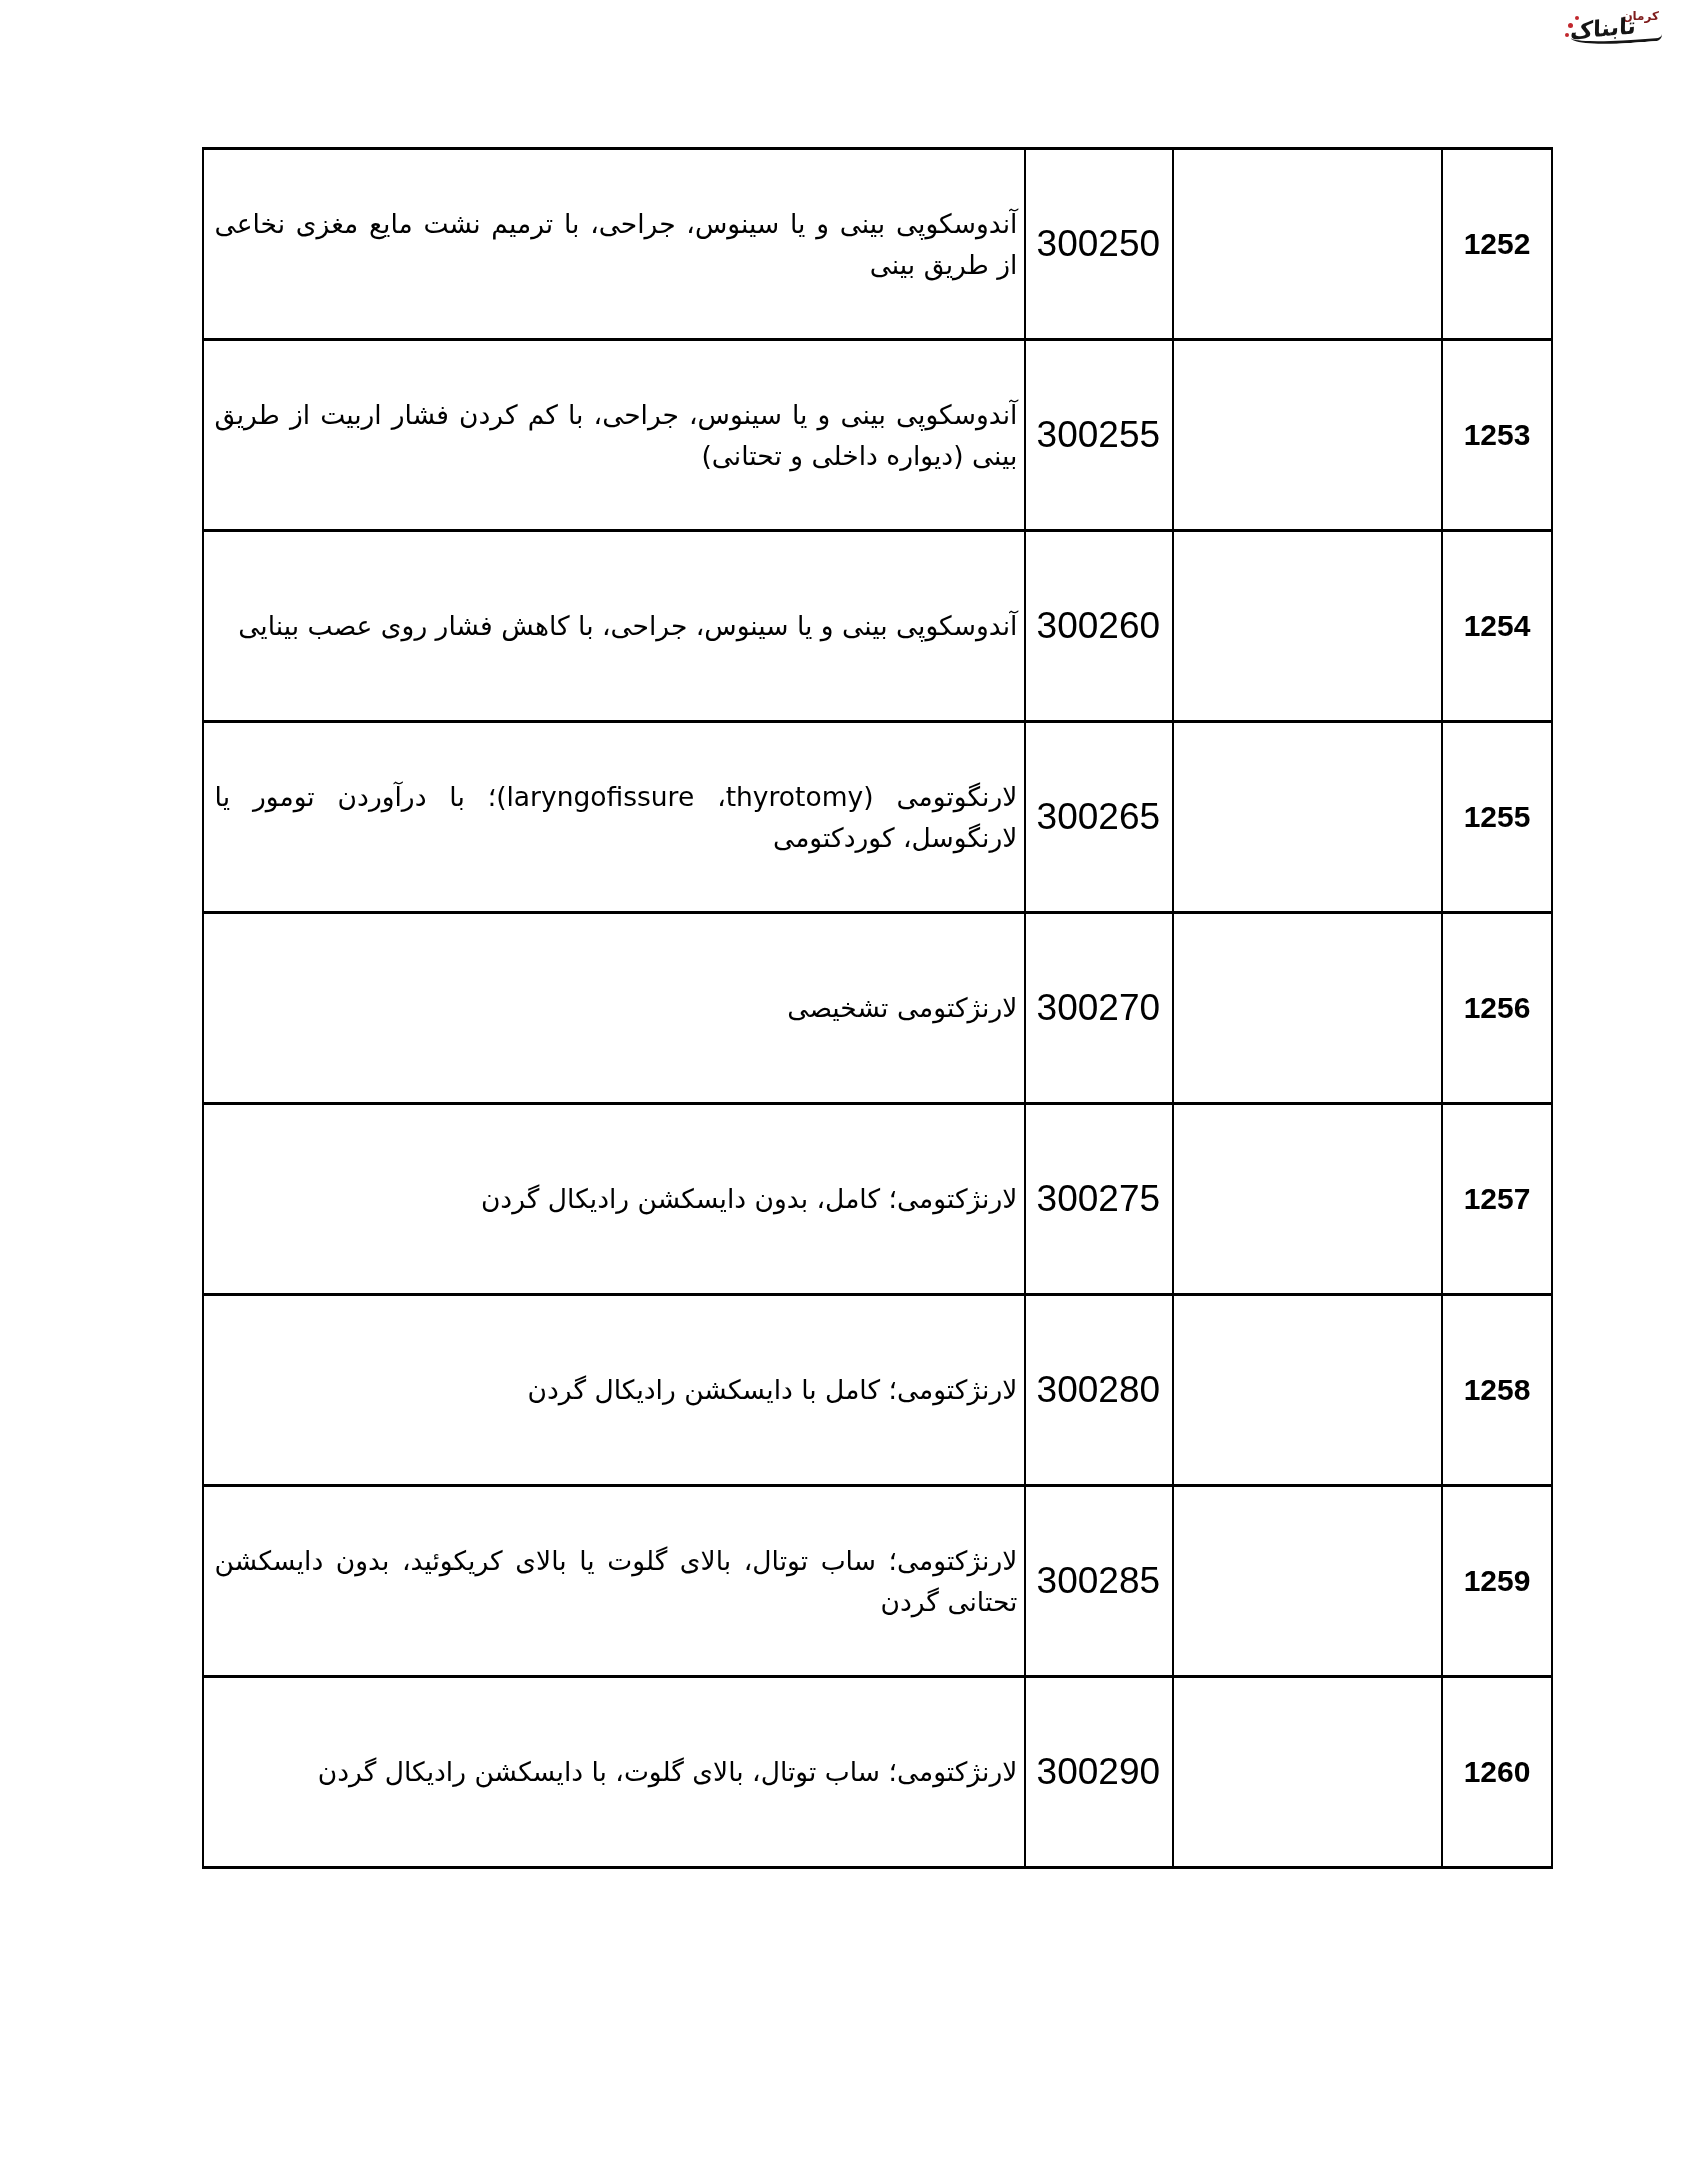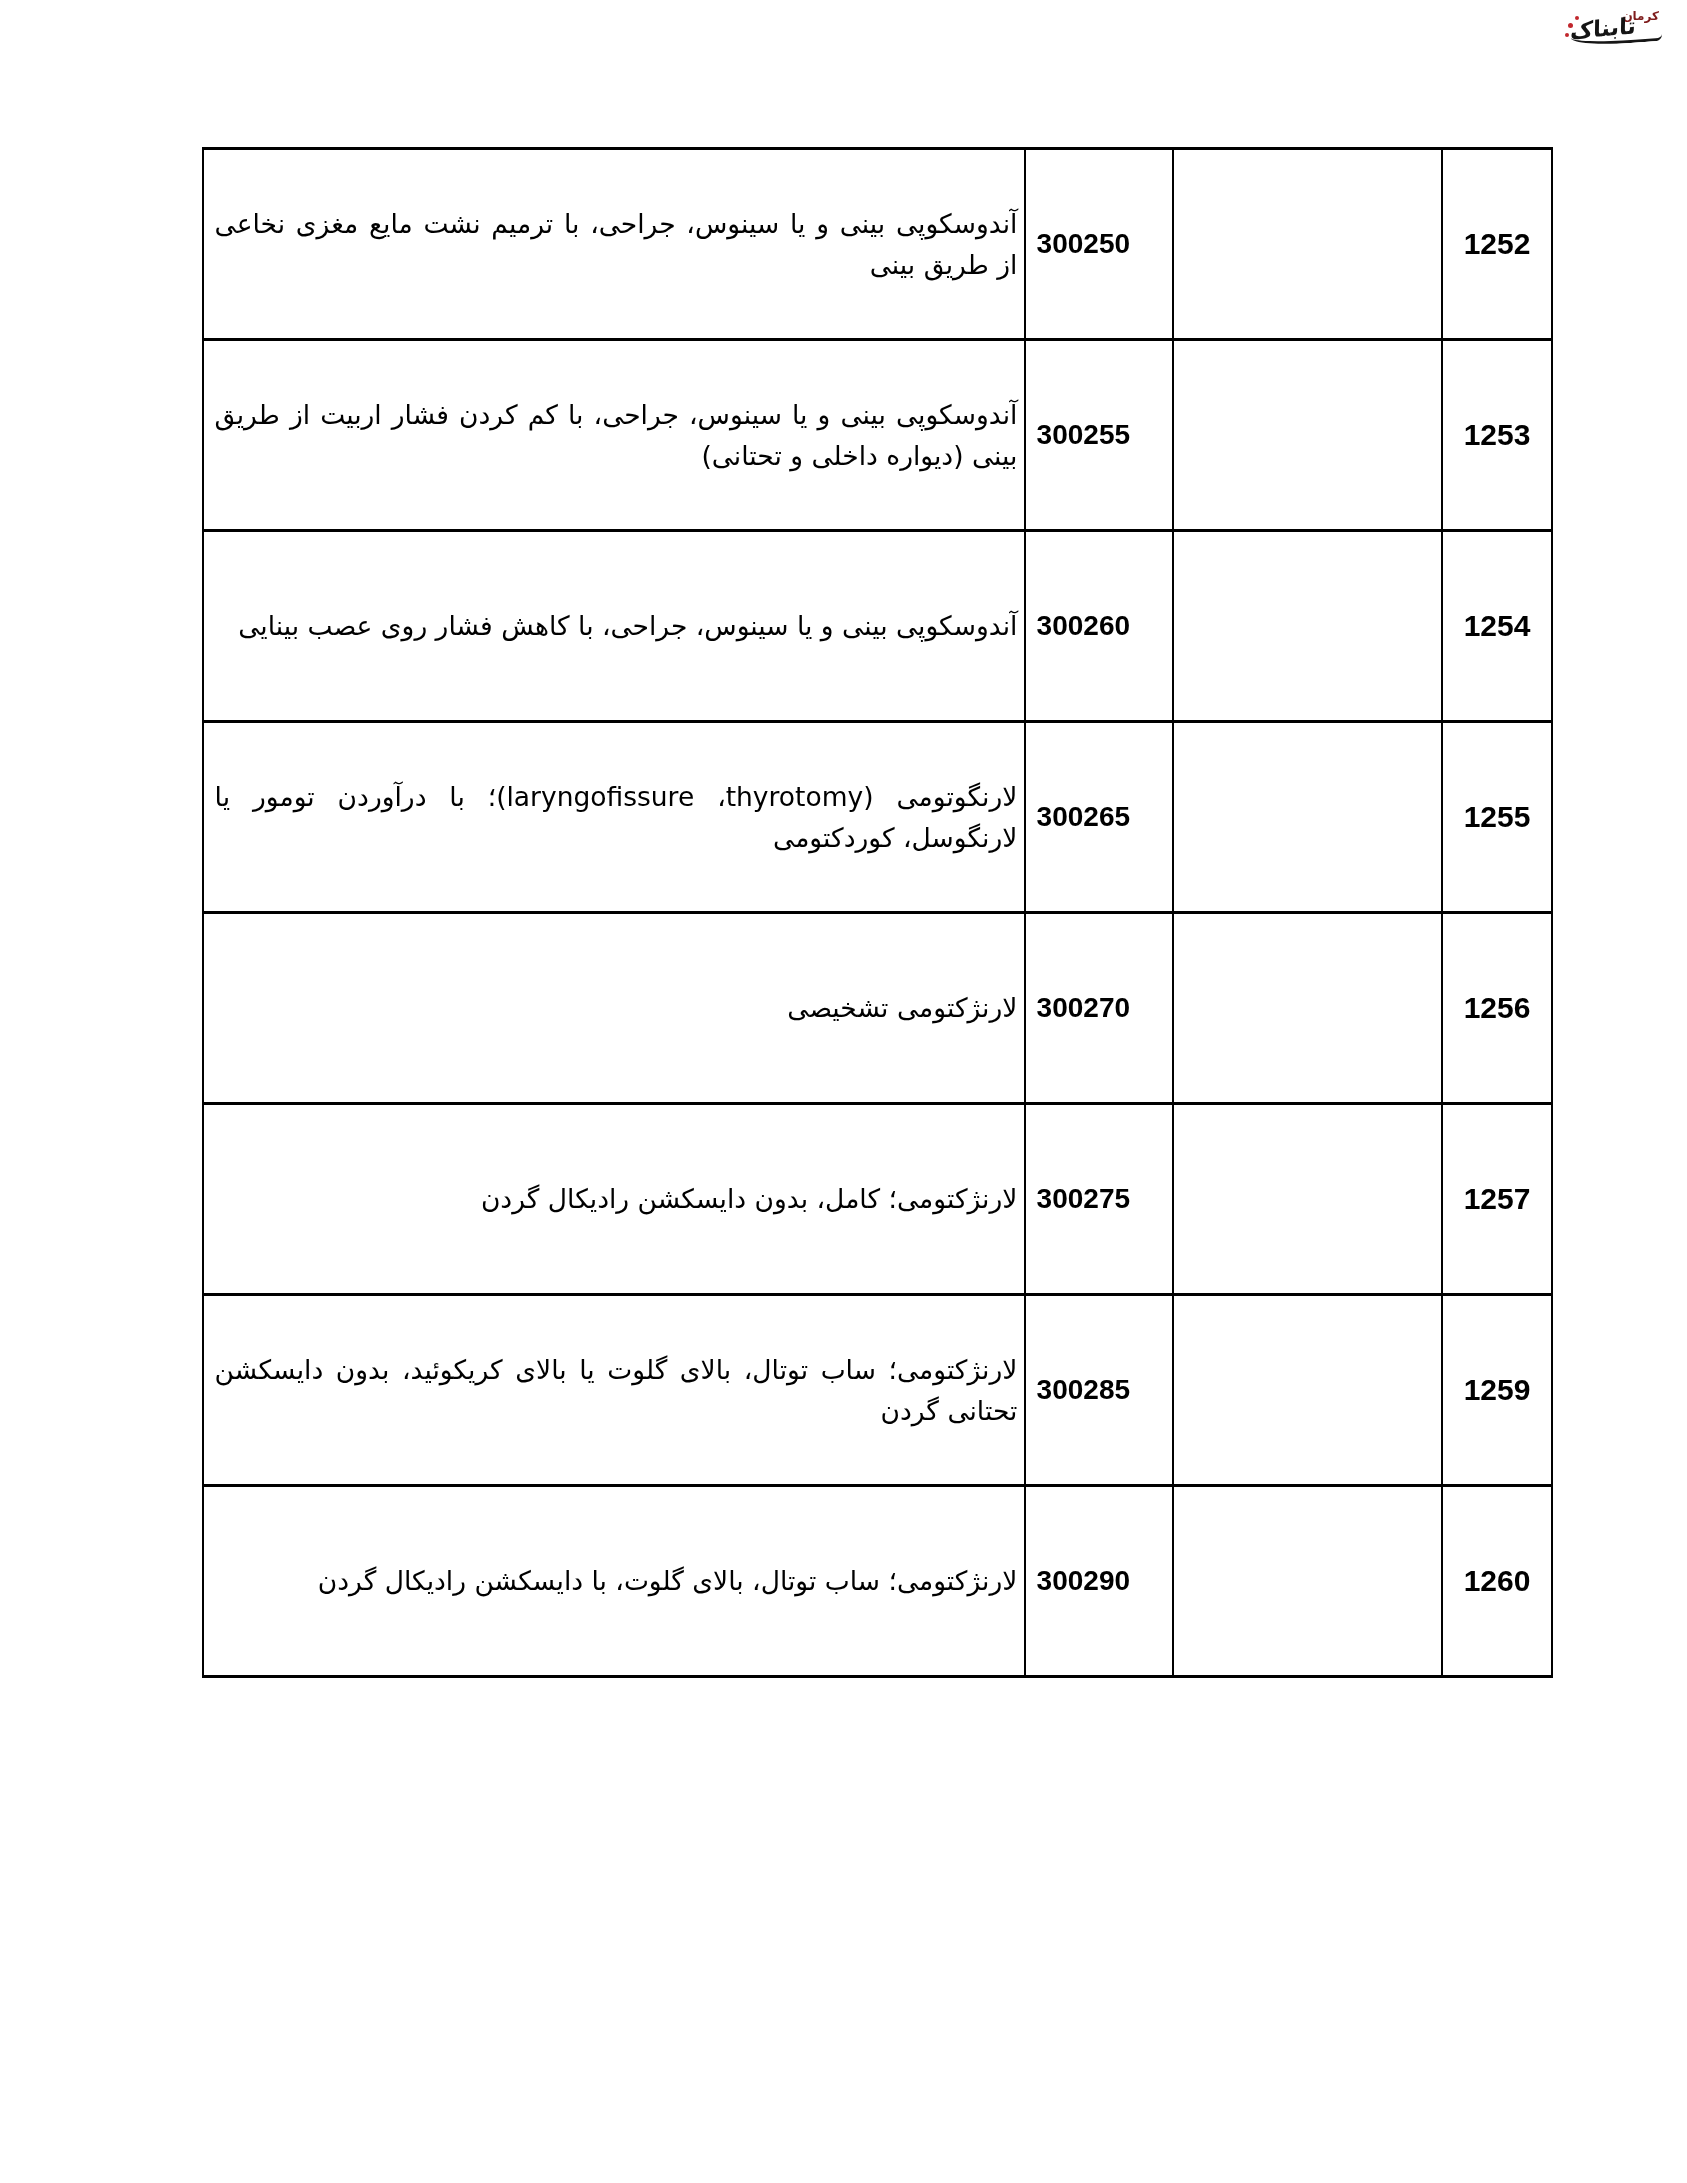--- a/index.html
+++ b/index.html
@@ -81,24 +81,23 @@
     text-align: justify;
     font-size: 26.5px;
     line-height: 1.55;
     padding: 0 6.6px 0 10.6px;
     font-family: "DejaVu Sans", sans-serif;
   }
   td.code {
     direction: ltr;
     text-align: left;
     padding-left: 10.6px;
-    font-size: 28px;
+    font-size: 37px;
     font-family: "Liberation Sans", "DejaVu Sans", sans-serif;
     white-space: nowrap;
-    font-weight: bold;
   }
   td.notes { background: #fff; }
   td.num {
     direction: ltr;
     text-align: center;
     font-size: 30px;
     font-weight: bold;
     font-family: "Liberation Sans", "DejaVu Sans", sans-serif;
     white-space: nowrap;
     margin-left: 12px;
@@ -154,20 +153,26 @@
       <td class="notes"></td>
       <td class="num">1256</td>
     </tr>
     <tr>
       <td class="desc">لارنژکتومی؛ کامل، بدون دایسکشن رادیکال گردن</td>
       <td class="code">300275</td>
       <td class="notes"></td>
       <td class="num">1257</td>
     </tr>
     <tr>
+      <td class="desc">لارنژکتومی؛ کامل با دایسکشن رادیکال گردن</td>
+      <td class="code">300280</td>
+      <td class="notes"></td>
+      <td class="num">1258</td>
+    </tr>
+    <tr>
       <td class="desc">لارنژکتومی؛ ساب توتال، بالای گلوت یا بالای کریکوئید، بدون دایسکشن تحتانی گردن</td>
       <td class="code">300285</td>
       <td class="notes"></td>
       <td class="num">1259</td>
     </tr>
     <tr>
       <td class="desc">لارنژکتومی؛ ساب توتال، بالای گلوت، با دایسکشن رادیکال گردن</td>
       <td class="code">300290</td>
       <td class="notes"></td>
       <td class="num">1260</td>

